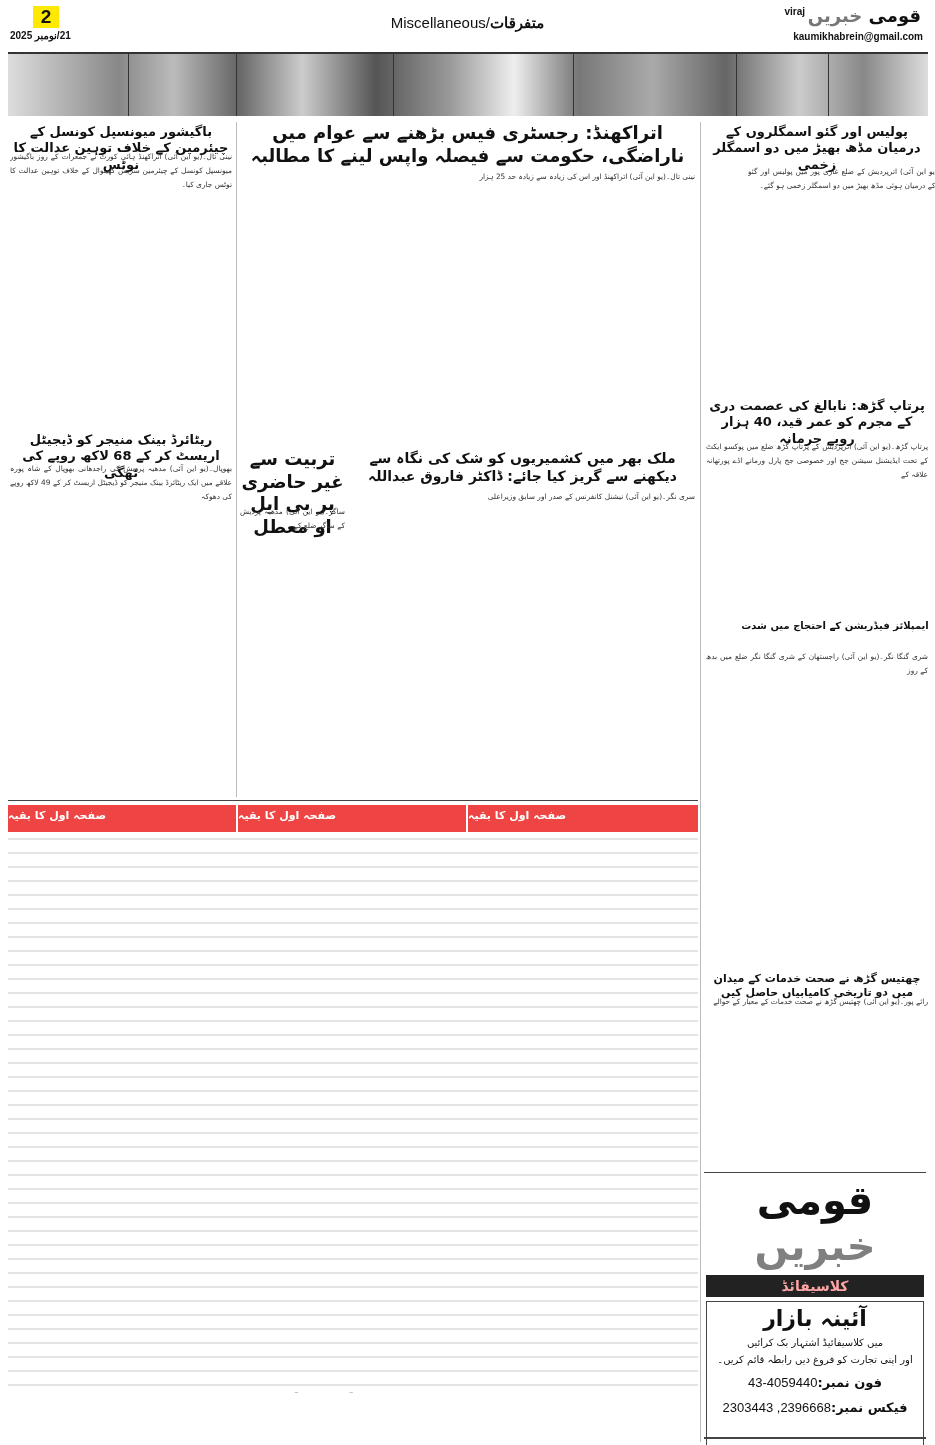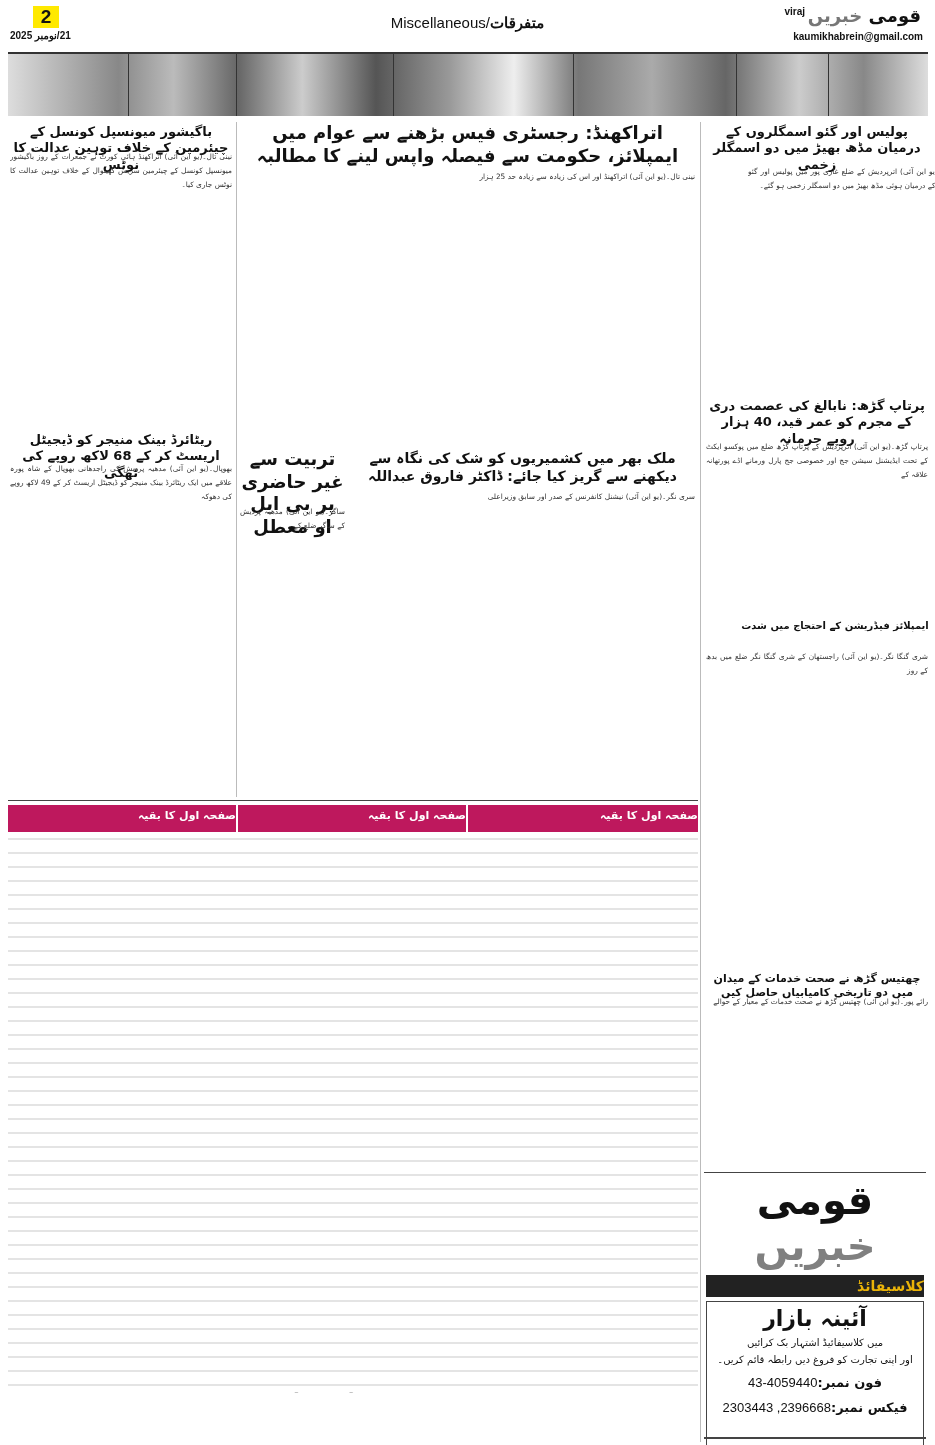--- a/index.html
+++ b/index.html
@@ -12,26 +12,26 @@
   .logo { position: absolute; right: 14px; top: 5px; font: bold 18px "DejaVu Sans", sans-serif; direction: rtl; }
   .logo .g { color: #777; }
   .viraj { position: absolute; right: 130px; top: 6px; font: bold 10px "Liberation Sans", sans-serif; margin-left: 28px; }
   .email { position: absolute; right: 12px; top: 31px; font: bold 10px "Liberation Sans", sans-serif; }
   .banner { position: absolute; left: 8px; top: 52px; width: 920px; height: 64px; border-top: 2px solid #333; background: linear-gradient(90deg,#ddd 0%,#888 12%,#bbb 18%,#666 25%,#ccc 32%,#555 40%,#999 48%,#eee 55%,#777 62%,#aaa 70%,#666 78%,#ccc 86%,#888 93%,#ddd 100%); }
   .banner span { position: absolute; top: 0; bottom: 0; width: 1px; background: #333; }
   .hl { position: absolute; direction: rtl; text-align: center; font-weight: bold; line-height: 1.25; }
   .body-text { position: absolute; direction: rtl; text-align: justify; font-size: 7.4px; line-height: 14px; color: #333; overflow: hidden; }
   .rule-v { position: absolute; width: 1px; background: #bbb; }
   .rule-h { position: absolute; height: 1px; background: #444; }
-  .bar { position: absolute; top: 805px; height: 38px; background: #be185d; color: #fff; font: bold 11px "DejaVu Sans", sans-serif; direction: rtl; text-align: right; line-height: 22px; }
+  .bar { position: absolute; top: 805px; height: 38px; background: #ef4444; color: #fff; font: bold 11px "DejaVu Sans", sans-serif; direction: rtl; text-align: left; line-height: 22px; }
   .sub { position: absolute; direction: rtl; font: bold 12px "DejaVu Sans", sans-serif; text-align: center; }
   .ad { position: absolute; left: 704px; top: 1172px; width: 222px; height: 267px; border-top: 1px solid #444; border-bottom: 2px solid #444; }
   .ad-logo { direction: rtl; text-align: center; font: bold 40px "DejaVu Sans", sans-serif; margin-top: 4px; }
   .ad-logo .g { color: #808080; }
-  .ad-bar { margin: 6px 2px 0; background: #222; color: #eab308; font: bold 14px "DejaVu Sans", sans-serif; padding: 3px 0; direction: rtl; }
+  .ad-bar { margin: 6px 2px 0; background: #222; color: #fca5a5; text-align: center; font: bold 14px "DejaVu Sans", sans-serif; padding: 3px 0; direction: rtl; }
   .ad-box { border: 1px solid #444; margin: 4px 2px 0; height: 160px; direction: rtl; text-align: center; }
   .ad-box .t { font: bold 22px "DejaVu Sans", sans-serif; margin-top: 4px; }
   .ad-box .l { font-size: 10px; margin-top: 6px; }
   .ad-box .n { font: 13px "Liberation Sans", sans-serif; margin-top: 10px; }
   .ad-box .n b { font-family: "DejaVu Sans", sans-serif; }
 </style>
 </head>
 <body>
 
 <div class="masthead">
@@ -46,21 +46,21 @@
 <div class="banner">
   <span style="left:120px"></span>
     <span style="left:228px"></span>
     <span style="left:385px"></span>
     <span style="left:565px"></span>
     <span style="left:728px"></span>
     <span style="left:820px"></span>
 </div>
 
 <div class="hl" style="left:706px;top:124px;width:222px;font-size:13px;">پولیس اور گئو اسمگلروں کے درمیان مڈھ بھیڑ میں دو اسمگلر زخمی</div>
-<div class="hl" style="left:240px;top:122px;width:455px;font-size:18px;">اتراکھنڈ: رجسٹری فیس بڑھنے سے عوام میں ایمپلائز، حکومت سے فیصلہ واپس لینے کا مطالبہ</div>
+<div class="hl" style="left:240px;top:122px;width:455px;font-size:18px;">اتراکھنڈ: رجسٹری فیس بڑھنے سے عوام میں ناراضگی، حکومت سے فیصلہ واپس لینے کا مطالبہ</div>
 <div class="hl" style="left:10px;top:124px;width:222px;font-size:13px;text-align:center;">باگیشور میونسپل کونسل کے چیئرمین کے خلاف توہین عدالت کا نوٹس</div>
 
 <div class="body-text" style="left:748px;top:165px;width:222px;height:225px;">غازی پور۔(یو این آئی) اترپردیش کے ضلع غازی پور میں پولیس اور گئو اسمگلروں کے درمیان ہوئی مڈھ بھیڑ میں دو اسمگلر زخمی ہو گئے۔</div>
 <div class="body-text" style="left:240px;top:170px;width:455px;height:250px;">نینی تال۔(یو این آئی) اتراکھنڈ اور اس کی زیادہ سے زیادہ حد 25 ہزار</div>
 <div class="body-text" style="left:10px;top:150px;width:222px;height:270px;">نینی تال۔(یو این آئی) اتراکھنڈ ہائی کورٹ نے جمعرات کے روز باگیشور میونسپل کونسل کے چیئرمین سریش کھیتوال کے خلاف توہین عدالت کا نوٹس جاری کیا۔</div>
 
 <div class="hl" style="left:706px;top:398px;width:222px;font-size:13px;">پرتاپ گڑھ: نابالغ کی عصمت دری کے مجرم کو عمر قید، 40 ہزار روپے جرمانہ</div>
 <div class="body-text" style="left:706px;top:440px;width:222px;height:170px;">پرتاپ گڑھ۔(یو این آئی) اترپردیش کے پرتاپ گڑھ ضلع میں پوکسو ایکٹ کے تحت ایڈیشنل سیشن جج اور خصوصی جج پارل ورمانے اڈے پورتھانہ علاقہ کے</div>
 
 <div class="hl" style="left:350px;top:450px;width:345px;font-size:14px;">ملک بھر میں کشمیریوں کو شک کی نگاہ سے دیکھنے سے گریز کیا جائے: ڈاکٹر فاروق عبداللہ</div>

